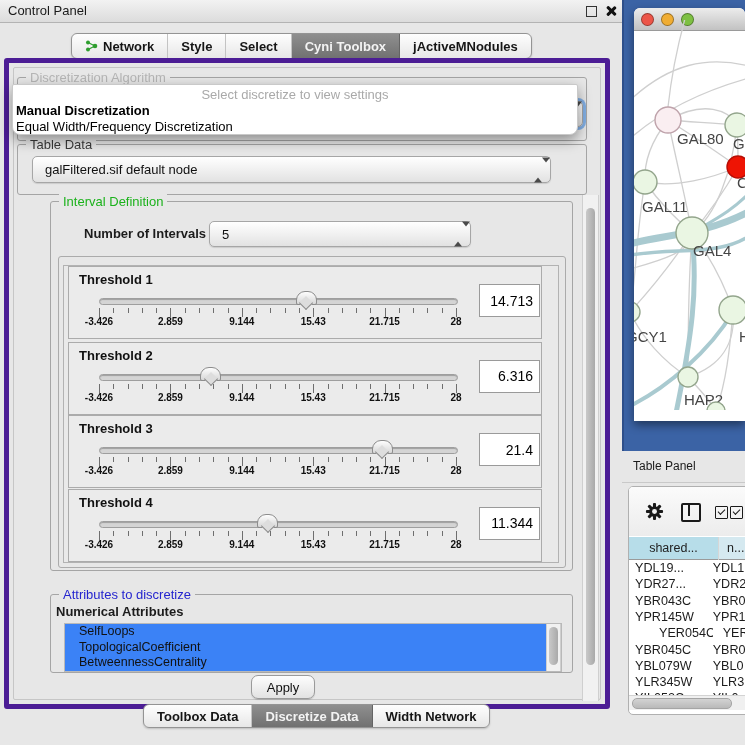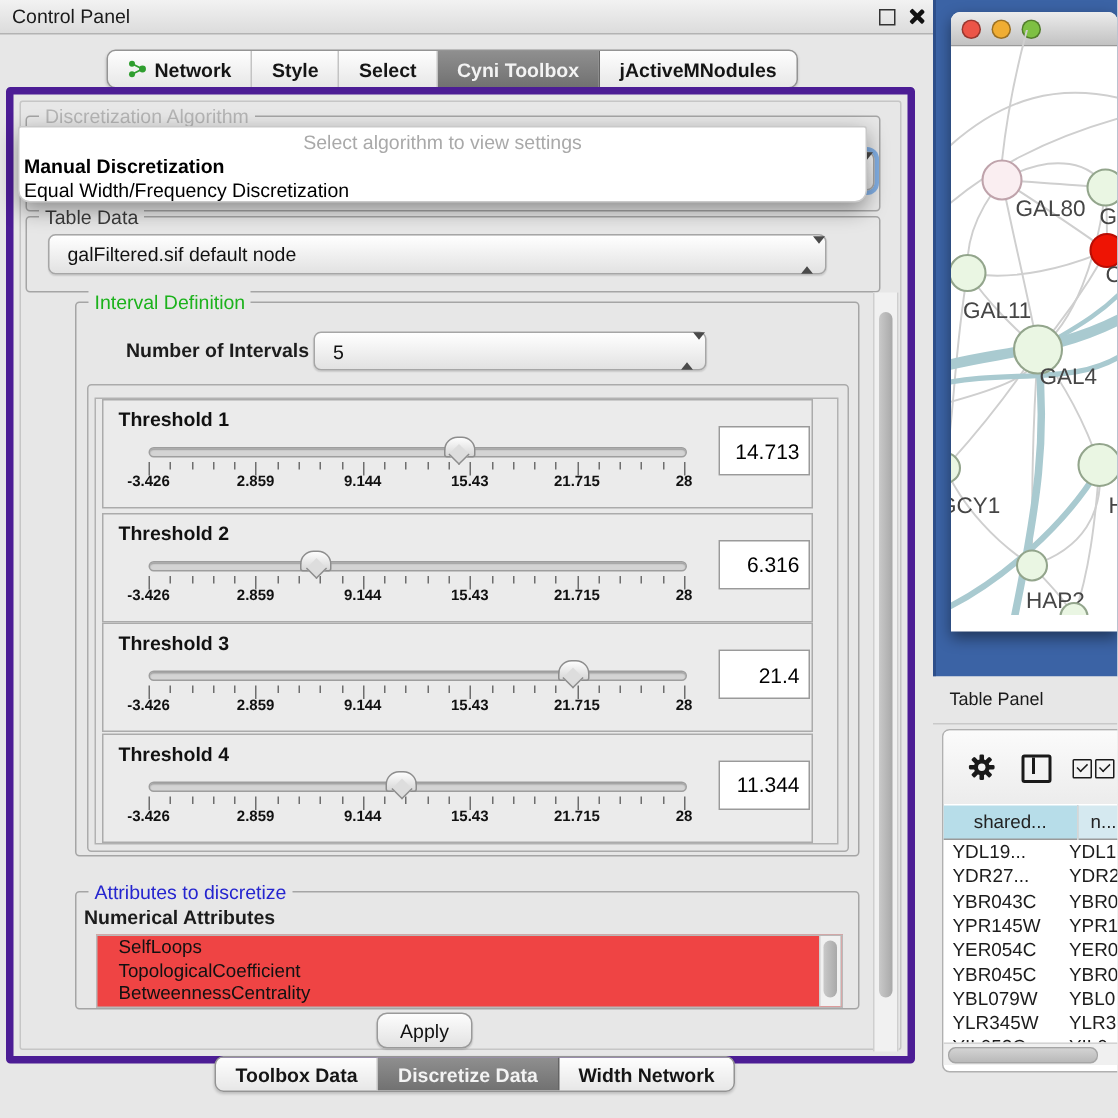--- a/index.html
+++ b/index.html
@@ -57,21 +57,21 @@
       border-right:1px solid #8d8d8d;border-bottom:1px solid #8d8d8d;}
   .thr .tick{position:absolute;top:41px;width:1px;background:#6e6e6e;}
   .thr .slabel{position:absolute;top:49px;width:50px;text-align:center;font-size:10px;font-weight:bold;color:#111;}
   .thr .vbox{position:absolute;left:410px;top:17px;width:53px;height:31px;background:#fff;
       border:1px solid #9a9a9a;display:flex;align-items:center;justify-content:flex-end;
       padding-right:6px;font-size:14px;color:#000;}
   .viewport{position:absolute;border:1px solid #b2b2b2;background:#e9e9e9;}
   
   .vtrack{position:absolute;background:#f1f1f1;border-left:1px solid #cfcfcf;border-right:1px solid #cfcfcf;}
   .vthumb{position:absolute;left:2px;width:9px;border-radius:6px;background:linear-gradient(90deg,#c9c9c9,#a9a9a9);}
-  .list{position:absolute;background:#ef4444;border:1px solid #b9b9b9;overflow:hidden;}
+  .list{position:absolute;background:#3b82f6;border:1px solid #b9b9b9;overflow:hidden;}
   .list .item{padding-left:14px;line-height:15.6px;font-size:12.5px;color:#111;}
   .btn{position:absolute;display:flex;align-items:center;justify-content:center;
       background:linear-gradient(#fdfdfd,#e2e2e2);border:1px solid #9a9a9a;border-radius:7px;
       font-size:13px;color:#111;box-shadow:0 1px 1px rgba(0,0,0,.15);}
   
   .blue-bg{position:absolute;left:622px;top:0;width:123px;height:451px;background:#3b63a5;
       border-left:2px solid #2e4f8a;}
   .net-window{position:absolute;left:634px;top:8px;width:111px;height:413px;background:#fff;
       box-shadow:0 4px 10px rgba(0,0,0,.45);border-radius:6px 6px 0 0;}
   .net-titlebar{position:absolute;left:0;top:0;width:100%;height:22px;border-radius:6px 6px 0 0;
@@ -341,21 +341,21 @@
     <div class="btn" style="left:242px;top:612px;width:62px;height:22px;">
       <span>Apply</span>
     </div>
 
     <div class="vtrack" style="left:573px;top:132px;width:15px;height:506px;">
       <div class="vthumb" style="left:3px;top:13px;height:457px;"></div>
     </div>
   </div>
 
   <div class="popup">
-    <div class="ph">Select algorithm to view settings</div>
+    <div class="ph">Select discretize to view settings</div>
     <div class="opt bold">Manual Discretization</div>
     <div class="opt">Equal Width/Frequency Discretization</div>
   </div>
 
   <div class="seg" id="bottom-tabs">
       <div class="tab">
         <span>Toolbox Data</span>
       </div>
       <div class="tab sel">
         <span>Discretize Data</span>
@@ -461,21 +461,21 @@
         </div>
         <div class="tp-row" style="top: 32.6px;">
           <div class="tp-cell" style="width: 84px;">YBR043C</div>
           <div class="tp-cell" style="width: 60px; padding-left: 10px;">YBR0</div>
         </div>
         <div class="tp-row" style="top: 48.9px;">
           <div class="tp-cell" style="width: 84px;">YPR145W</div>
           <div class="tp-cell" style="width: 60px; padding-left: 10px;">YPR1</div>
         </div>
         <div class="tp-row" style="top: 65.2px;">
-          <div class="tp-cell" style="width: 84px;">YER054C</div>
+          <div class="tp-cell" style="width: 84px; margin-left: 24px;">YER054C</div>
           <div class="tp-cell" style="width: 60px; padding-left: 10px;">YER0</div>
         </div>
         <div class="tp-row" style="top: 81.5px;">
           <div class="tp-cell" style="width: 84px;">YBR045C</div>
           <div class="tp-cell" style="width: 60px; padding-left: 10px;">YBR0</div>
         </div>
         <div class="tp-row" style="top: 97.8px;">
           <div class="tp-cell" style="width: 84px;">YBL079W</div>
           <div class="tp-cell" style="width: 60px; padding-left: 10px;">YBL0</div>
         </div>

